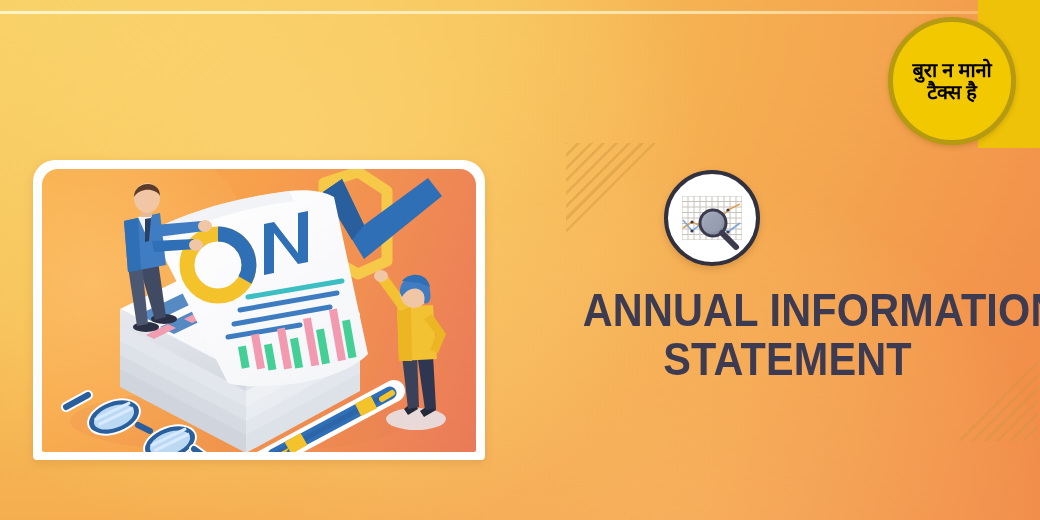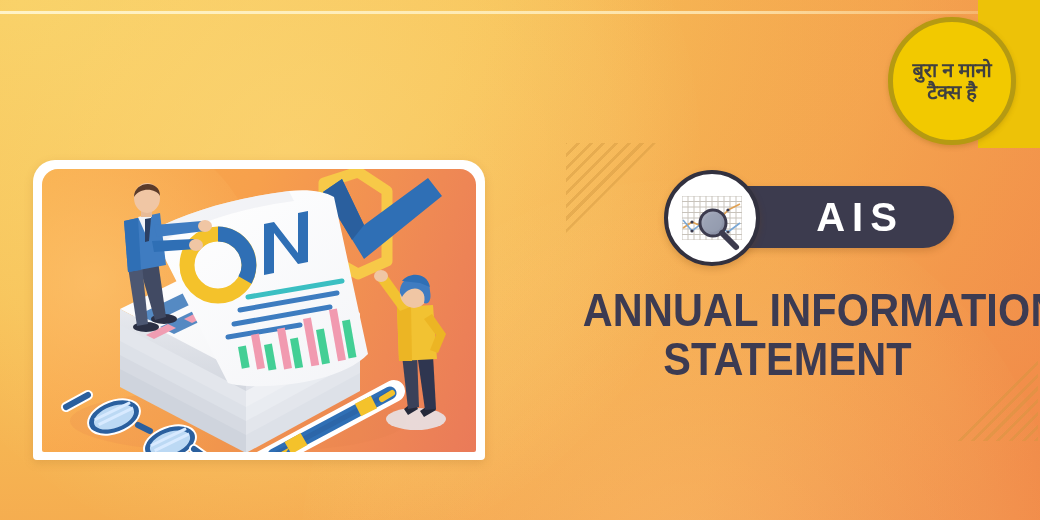--- a/index.html
+++ b/index.html
@@ -63,21 +63,21 @@
     right:24px; top:17px;
     width:128px; height:128px;
     border-radius:50%;
     background:#f2c900;
     border:5px solid #b59a12;
     box-shadow:0 2px 5px rgba(120,85,0,0.25);
     display:flex; align-items:center; justify-content:center;
     text-align:center;
   }
   .hindi-badge .hindi-text {
-    color:#404040;
+    color:#000000;
     font-weight:bold;
     font-size:20px;
     line-height:1.12;
     letter-spacing:-0.2px;
     padding:0 4px;
     font-family:"Liberation Sans","DejaVu Sans",sans-serif;
   }
 
   
   .stripe-tri {
@@ -404,23 +404,20 @@
           <path d="M340 230 L350 224" stroke="#f4c22b" stroke-width="6" stroke-linecap="round"></path>
         </g>
       </svg>
 
     </div>
   </div>
 
   <div class="right-col">
 
     <div class="ais-lockup">
-      <div class="ais-pill">
-        <span class="ais-text">AIS</span>
-      </div>
       <div class="ais-mark">
         <svg width="84" height="84" viewBox="0 0 84 84">
           <defs>
             <clipPath id="gridClip">
                 <rect x="12" y="20" width="60" height="44"></rect>
               </clipPath>
             <linearGradient id="lensG" x1="0" y1="0" x2="1" y2="1">
               <stop offset="0" stop-color="#aeb4c4"></stop>
                 <stop offset="1" stop-color="#7f869c"></stop>
             </linearGradient>

